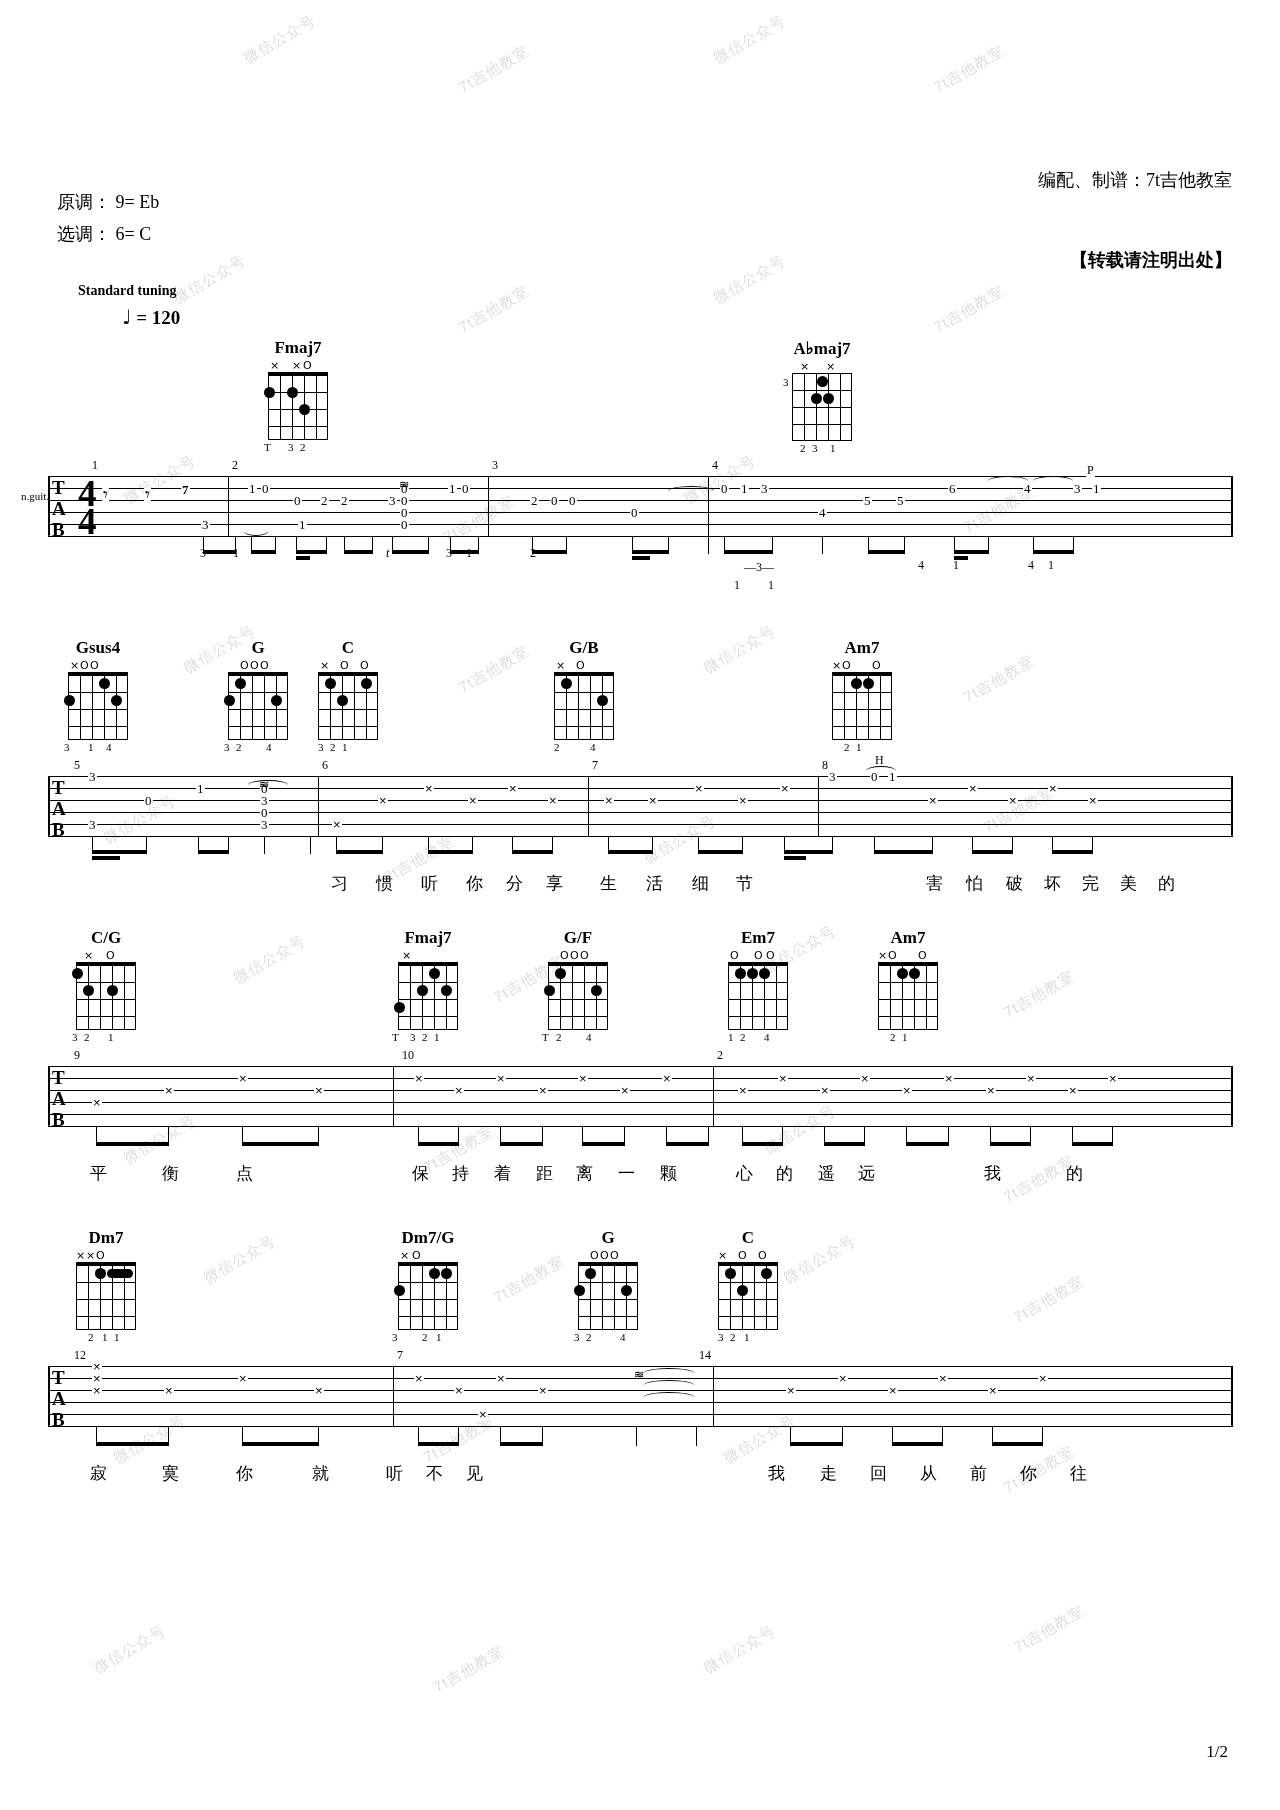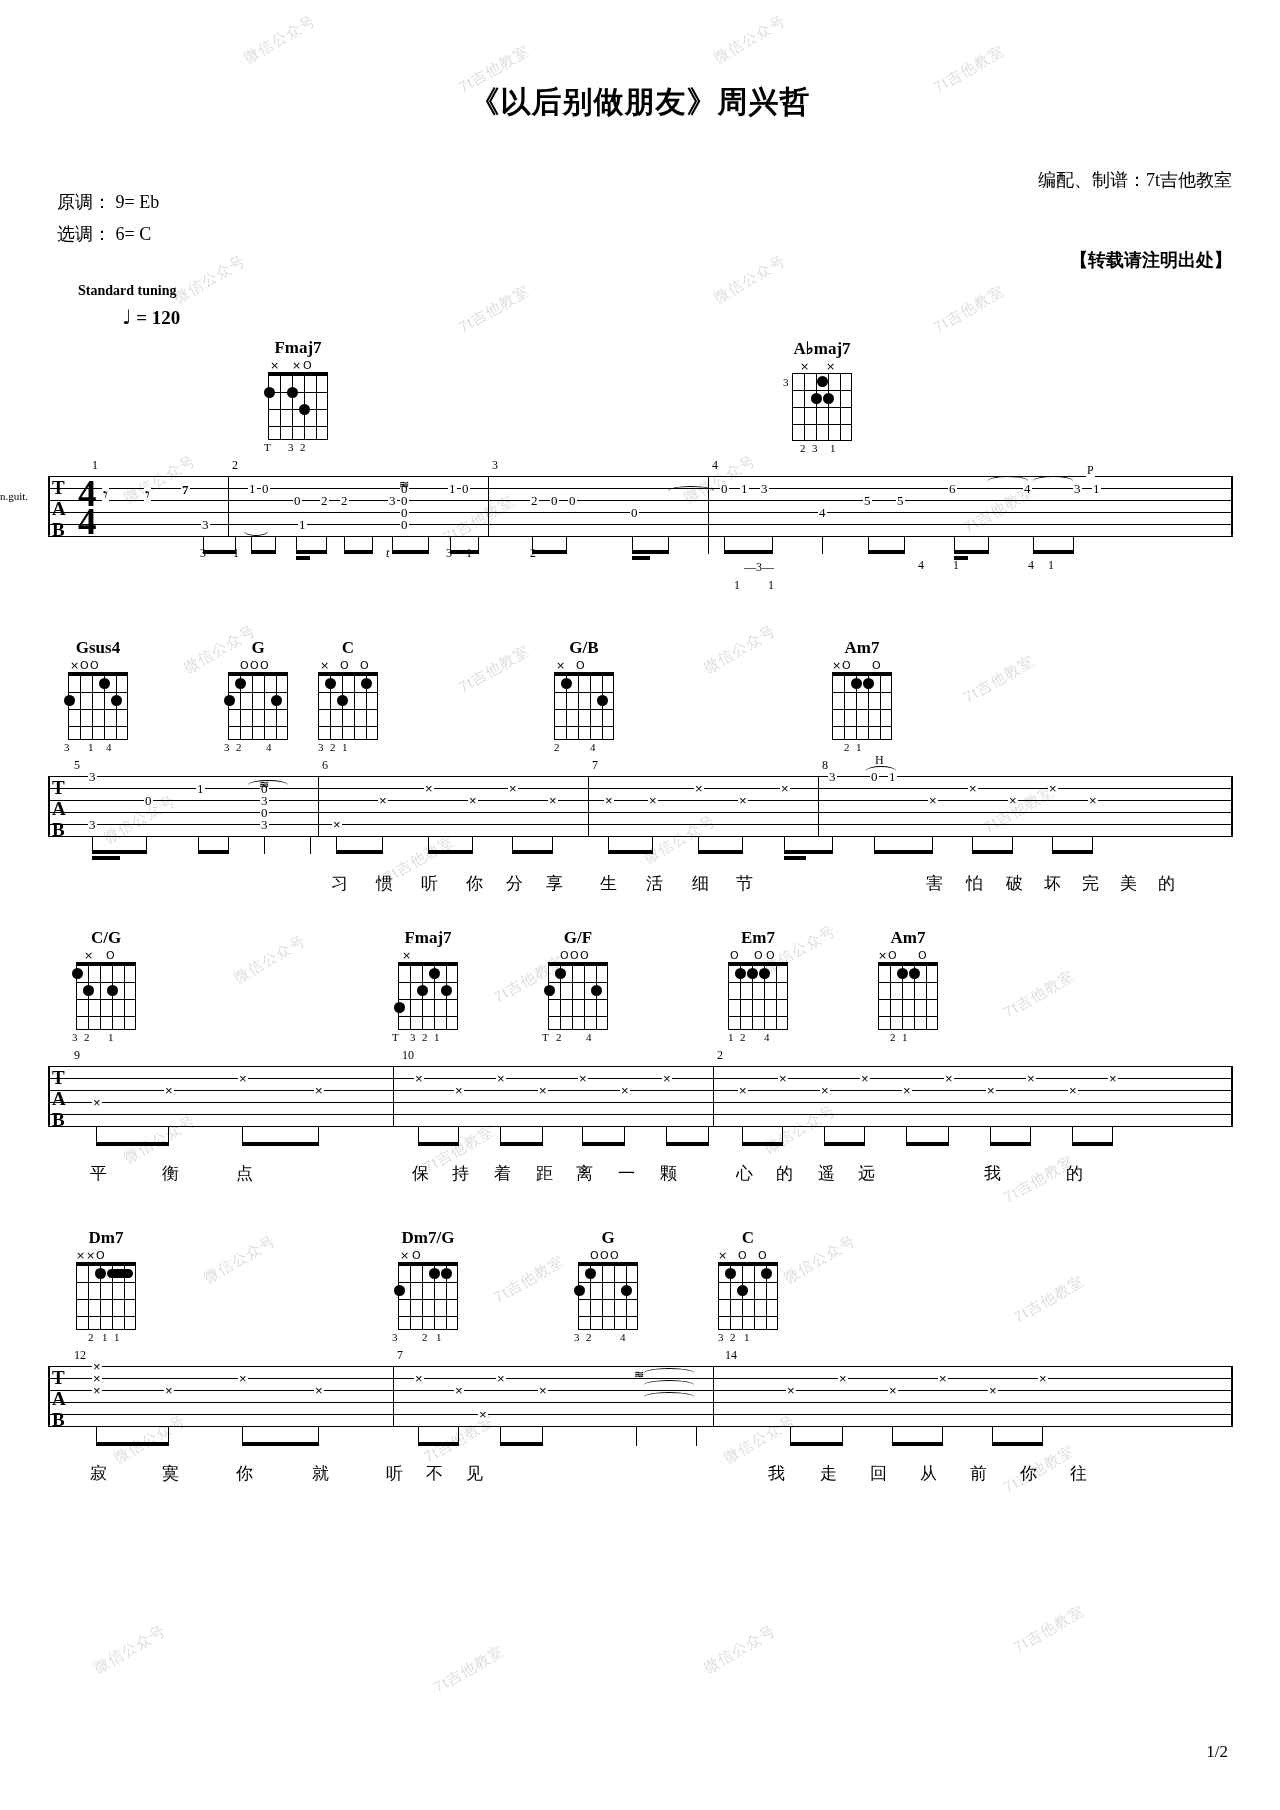--- a/index.html
+++ b/index.html
@@ -121,21 +121,21 @@
   .stem{position:absolute;width:1px;background:#000;}
   .beam{position:absolute;height:4px;background:#000;}
   .lyric{
     position:absolute;font-size:17px;font-family:"Liberation Serif",serif;
   }
   .fingnum{
     position:absolute;font-size:12px;font-family:"Liberation Serif",serif;
   }
   .slur{position:absolute;border-top:1.4px solid #000;border-radius:50%;height:9px;}
   .slur.down{border-top:none;border-bottom:1.4px solid #000;}
-  .ngit{position:absolute;font-size:11px;font-family:"Liberation Serif",serif;}
+  .ngit{position:absolute;font-size:11px;font-family:"Liberation Serif",serif;margin-left:21px;}
   .pagenum{position:absolute;right:52px;top:1742px;font-size:17px;}
   .strum{position:absolute;font-size:13px;font-family:"DejaVu Sans",sans-serif;writing-mode:vertical-rl;letter-spacing:-3px;}
   .triplet{position:absolute;font-size:12px;font-family:"Liberation Serif",serif;}
 </style>
 </head>
 <body>
 
 <div class="page">
 
   <div class="wm" style="left:240px;top:30px;">微信公众号</div>
@@ -172,21 +172,20 @@
   <div class="wm" style="left:1010px;top:1290px;">7t吉他教室</div>
   <div class="wm" style="left:110px;top:1430px;">微信公众号</div>
   <div class="wm" style="left:420px;top:1430px;">7t吉他教室</div>
   <div class="wm" style="left:720px;top:1430px;">微信公众号</div>
   <div class="wm" style="left:1000px;top:1460px;">7t吉他教室</div>
   <div class="wm" style="left:90px;top:1640px;">微信公众号</div>
   <div class="wm" style="left:430px;top:1660px;">7t吉他教室</div>
   <div class="wm" style="left:700px;top:1640px;">微信公众号</div>
   <div class="wm" style="left:1010px;top:1620px;">7t吉他教室</div>
 
-  <div class="title">《以后别做朋友》周兴哲</div>
   <div class="credit">编配、制谱：7t吉他教室</div>
   <div class="repost">【转载请注明出处】</div>
   <div class="keyline" style="top:190px">原调： 9= Eb</div>
   <div class="keyline" style="top:222px">选调： 6= C</div>
   <div class="tuning">Standard tuning</div>
   <div class="tempo"><span class="note">♩</span> <span>= 120</span></div>
   <div class="pagenum">1/2</div>
 
   <div class="chord" style="left:262px;top:338px;">
     <div class="cname">Fmaj7</div>
@@ -956,21 +955,21 @@
       <div class="bar" style="left:1183px;top:8px;height:60px;width:2px;"></div>
 
       <div class="tabword" style="left:4px;top:10px;">
         <div>T</div>
         <div>A</div>
         <div>B</div>
       </div>
 
       <div class="measnum" style="left:26px;top:-10px;">12</div>
       <div class="measnum" style="left:349px;top:-10px;">7</div>
-      <div class="measnum" style="left:677px;top:-10px;text-align:right;">14</div>
+      <div class="measnum" style="left:651px;top:-10px;text-align:right;">14</div>
 
       <div class="xmark" style="left:44px;top:2px;">×</div>
       <div class="xmark" style="left:44px;top:14px;">×</div>
       <div class="xmark" style="left:44px;top:26px;">×</div>
       <div class="xmark" style="left:116px;top:26px;">×</div>
       <div class="xmark" style="left:190px;top:14px;">×</div>
       <div class="xmark" style="left:266px;top:26px;">×</div>
 
       <div class="xmark" style="left:366px;top:14px;">×</div>
       <div class="xmark" style="left:406px;top:26px;">×</div>

